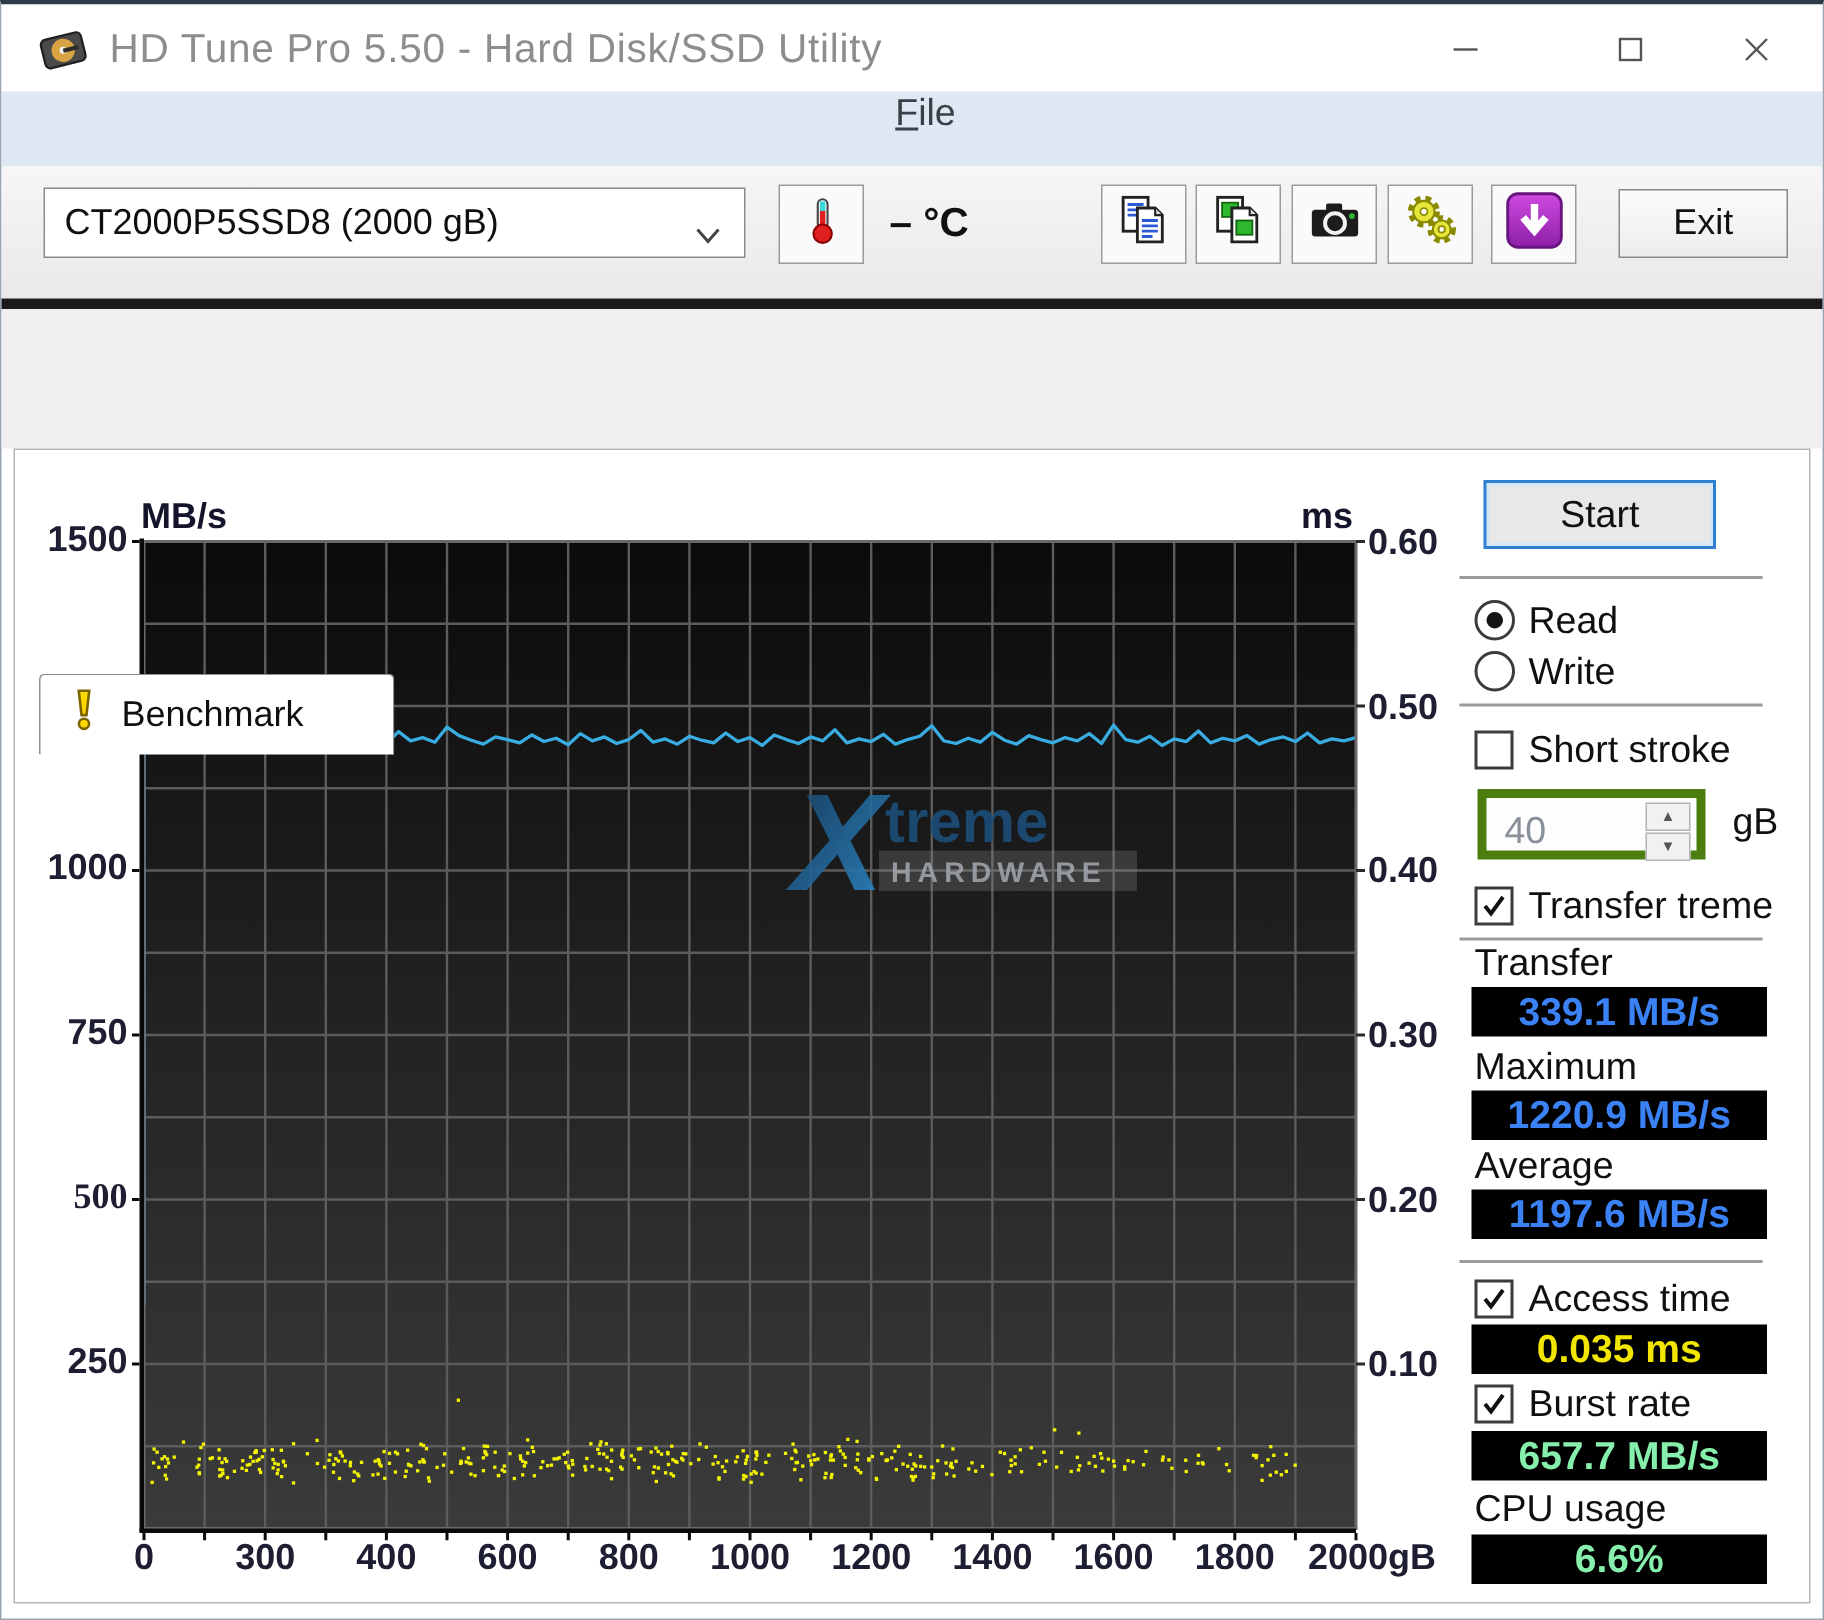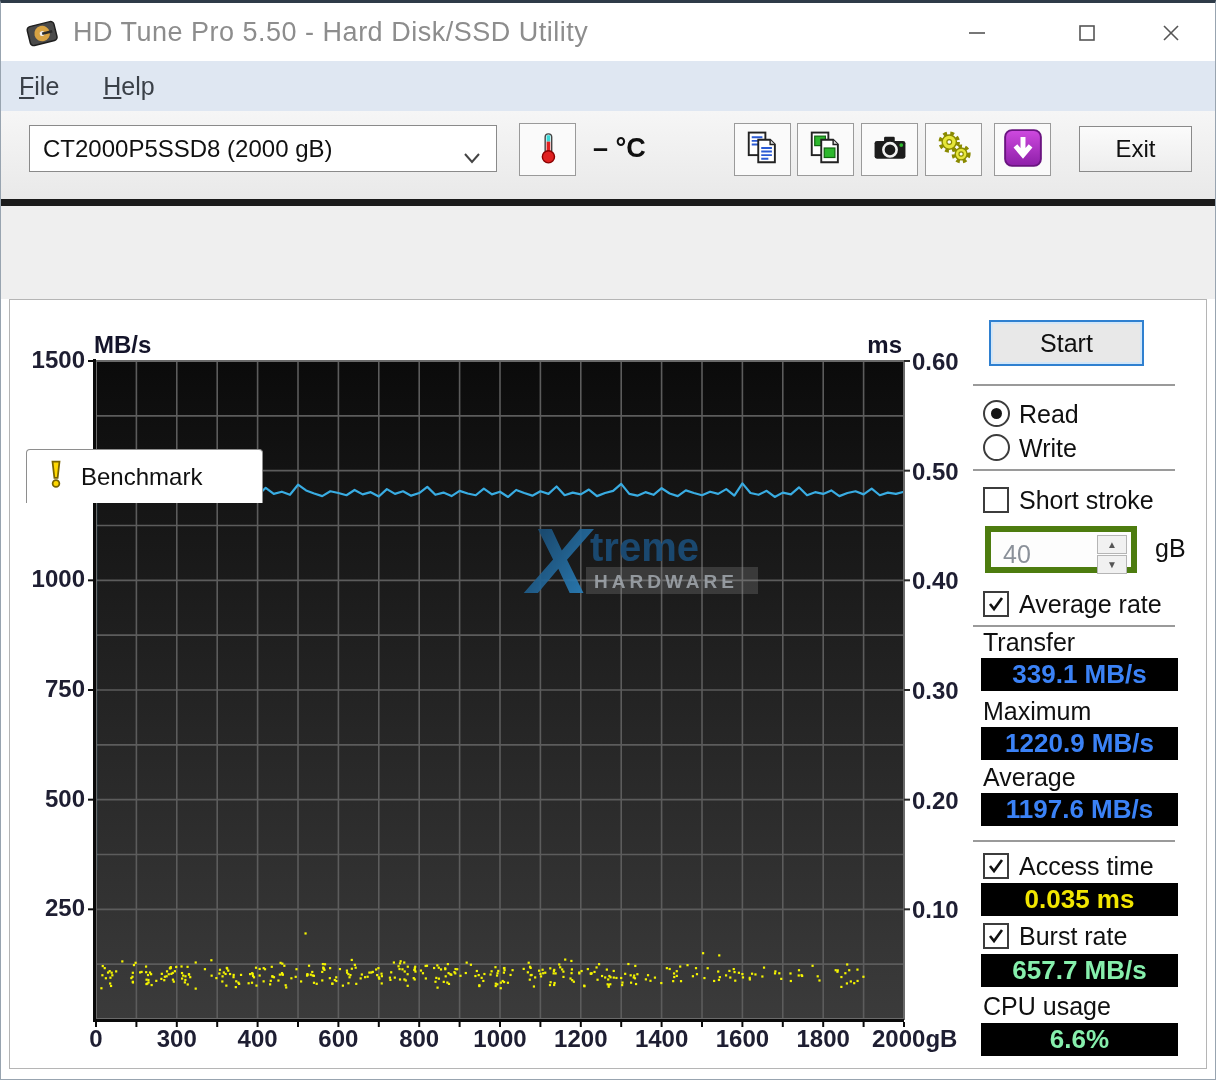--- a/index.html
+++ b/index.html
@@ -7,21 +7,21 @@
   .window{position:absolute;inset:0;border-left:1px solid #98a4b0;border-right:1px solid #98a4b0;border-bottom:1px solid #98a4b0;border-top:3px solid #2e3b48;background:#fff;box-sizing:border-box;}
 
   
   .titlebar{position:absolute;left:0;top:0;right:0;height:58px;background:#fff;}
   .app-icon{position:absolute;left:22px;top:14px;width:38px;height:32px;}
   .app-title{position:absolute;left:72px;top:14px;font-size:27px;color:#8d8d8d;letter-spacing:0.5px;}
   .winbtn{position:absolute;top:12px;width:56px;height:36px;display:flex;align-items:center;justify-content:center;}
   .winbtn svg{stroke:#555;fill:none;stroke-width:1.6;}
 
   
-  .menubar{position:absolute;left:0;top:58px;right:0;height:50px;background:#dfe7f2;display:flex;align-items:center;gap:44px;padding-left:18px;font-size:25px;color:#3a4048;}
+  .menubar{position:absolute;left:0;top:58px;right:0;height:50px;background:#dfe7f2;display:flex;align-items:center;gap:44px;padding-left:18px;font-size:25px;color:#3a4048;flex-direction:column;}
   .menubar span{cursor:default;}
 
   
   .toolbar{position:absolute;left:0;top:108px;right:0;height:88px;background:linear-gradient(#f6f6f6,#e9e9e9);}
   .drive-select{position:absolute;left:28px;top:14px;width:468px;height:47px;background:#fff;border:1px solid #8a8a8a;box-sizing:border-box;font-size:24px;color:#101010;display:flex;align-items:center;padding-left:13px;}
   .drive-chevron{position:absolute;right:14px;top:17px;}
   .thermo-btn{position:absolute;left:518px;top:12px;width:57px;height:53px;border:1px solid #9a9a9a;background:#fafafa;box-sizing:border-box;display:flex;align-items:center;justify-content:center;}
   .temp-label{position:absolute;left:592px;top:22px;font-size:27px;font-weight:600;color:#101010;}
   .tbtn{position:absolute;top:12px;width:57px;height:53px;border:1px solid #9a9a9a;background:#fafafa;box-sizing:border-box;display:flex;align-items:center;justify-content:center;}
   .exit-btn{position:absolute;left:1078px;top:15px;width:113px;height:46px;border:1px solid #8a8a8a;background:linear-gradient(#fbfbfb,#ededed);box-sizing:border-box;font-size:24px;color:#101010;display:flex;align-items:center;justify-content:center;}
@@ -287,21 +287,21 @@
 
   <div class="content-panel"></div>
 
   <div id="chart-labels">
       <div class="axhead" style="left: 93px; top: 328px; width: 60px;">MB/s</div>
       <div class="axhead" style="left: 853px; top: 328px; width: 48px; text-align: right;">ms</div>
       <div class="axlab" style="left: 18px; top: 343px; width: 66px; text-align: right;">1500</div>
       <div class="axlab" style="left: 18px; top: 452.667px; width: 66px; text-align: right;">1250</div>
       <div class="axlab" style="left: 18px; top: 562.333px; width: 66px; text-align: right;">1000</div>
       <div class="axlab" style="left: 18px; top: 672px; width: 66px; text-align: right;">750</div>
-      <div class="axlab" style="left: 18px; top: 781.667px; width: 66px; text-align: right;">500</div>
+      <div class="axlab" style="left: 18px; top: 781.667px; width: 66px; text-align: right; font-family: Liberation Serif, serif;">500</div>
       <div class="axlab" style="left: 18px; top: 891.333px; width: 66px; text-align: right;">250</div>
       <div class="axlab" style="left: 911px; top: 345px;">0.60</div>
       <div class="axlab" style="left: 911px; top: 454.667px;">0.50</div>
       <div class="axlab" style="left: 911px; top: 564.333px;">0.40</div>
       <div class="axlab" style="left: 911px; top: 674px;">0.30</div>
       <div class="axlab" style="left: 911px; top: 783.667px;">0.20</div>
       <div class="axlab" style="left: 911px; top: 893.333px;">0.10</div>
       <div class="axlab" style="left: 50px; top: 1022px; width: 90px; text-align: center;">0</div>
       <div class="axlab" style="left: 130.8px; top: 1022px; width: 90px; text-align: center;">300</div>
       <div class="axlab" style="left: 211.6px; top: 1022px; width: 90px; text-align: center;">400</div>
@@ -832,21 +832,21 @@
       <div class="sb" style="margin-top:1px;">▼</div>
     </div>
   </div>
   <div class="ctl-label" style="left:1154px;top:531px;">gB</div>
 
   <div class="checkbox" style="left:982px;top:588px;">
       <svg id="transfer-check" width="18" height="18" style="visibility: visible;">
         <polyline points="3,9 7,14 15,3" fill="none" stroke="#111" stroke-width="2.6"></polyline>
       </svg>
     </div>
-  <div class="ctl-label" style="left:1018px;top:587px;">Average rate</div>
+  <div class="ctl-label" style="left:1018px;top:587px;">Transfer treme</div>
   <div class="psep" style="top:622px;"></div>
 
   <div class="result-label" style="top:625px;">Transfer</div>
   <div class="vbox v-cyan" style="top:655px;">339.1 MB/s</div>
   <div class="result-label" style="top:694px;">Maximum</div>
   <div class="vbox v-cyan" style="top:724px;">1220.9 MB/s</div>
   <div class="result-label" style="top:760px;">Average</div>
   <div class="vbox v-cyan" style="top:790px;">1197.6 MB/s</div>
   <div class="psep" style="top:837px;"></div>
 

